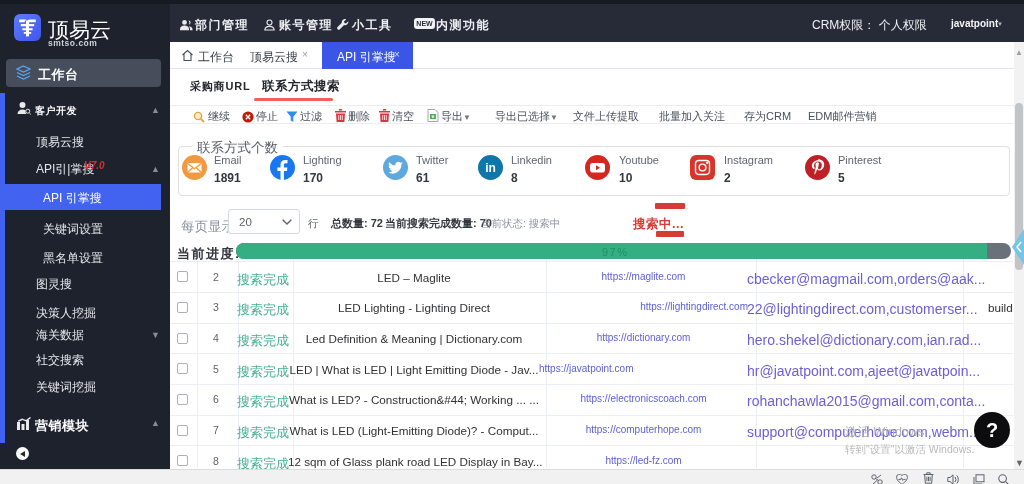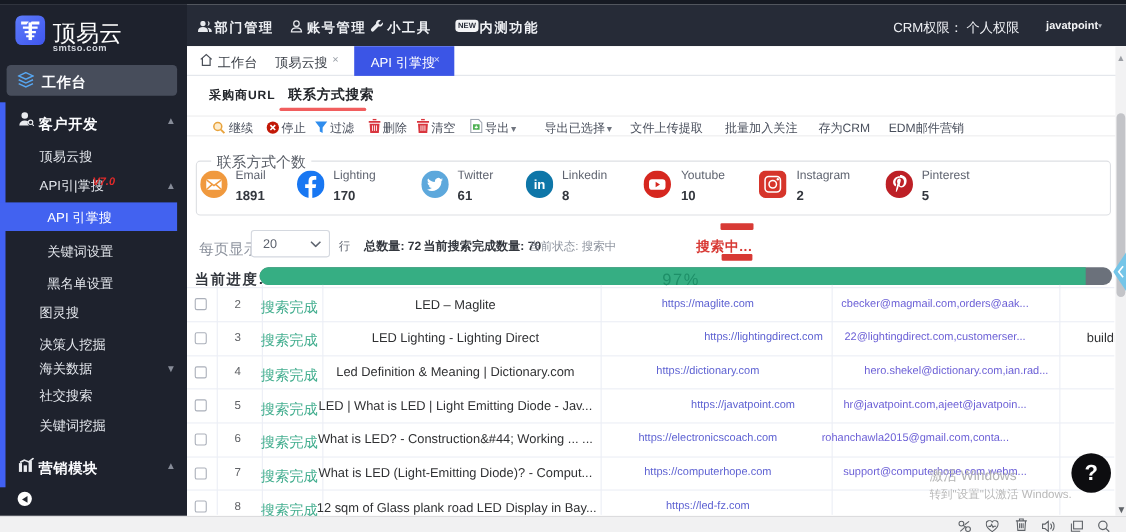--- a/index.html
+++ b/index.html
@@ -44,27 +44,27 @@
 .pgray{top:217px;font-size:10.5px;color:#8d939e;white-space:nowrap}
 .pbold{top:216px;font-size:11px;font-weight:bold;color:#33373e;white-space:nowrap}
 #sel{left:228px;top:209px;width:72px;height:25px;border:1px solid #d4d8df;border-radius:3px;background:#fff}
 #sel span{position:absolute;left:10px;top:5.5px;font-size:11.5px;color:#5c626e}
 .reddash{background:#d83a35;height:6px;border-radius:1px}
 #searching{left:633px;top:216px;font-size:12.5px;font-weight:bold;color:#d83a35;letter-spacing:0.5px}
 
 #prglabel{left:177px;top:245px;font-size:13px;font-weight:bold;color:#33373e;letter-spacing:1.5px}
 #prgtrack{left:236px;top:243px;width:775px;height:16px;border-radius:8px;background:#6b717b}
 #prgfill{left:236px;top:243px;width:751px;height:16px;border-radius:8px 0 0 8px;background:#36ae83}
-#prgtxt{left:602px;top:246px;font-size:15px;color:#1e8f68;letter-spacing:1.5px}
+#prgtxt{left:602px;top:246px;font-size:11px;color:#1e8f68;letter-spacing:1.5px}
 .vline{width:1px;background:#ebeef5;top:259px;height:209px}
 .cell{font-size:11.7px;color:#303133;white-space:nowrap}
 .cnum{color:#606266;font-size:10.5px}
 .cgreen{color:#43ae8f;font-size:13px}
 .curl{color:#5d61d2;font-size:10px}
-.cmail{color:#6b5fd6;font-size:10px}
+.cmail{color:#6b5fd6;font-size:14px}
 .cbox{width:11px;height:11px;border:1px solid #abb0ba;border-radius:2px;background:#fff}
 
 #bstrip{left:0;top:469px;width:1024px;height:15px;background:#f1f1f2;border-top:1px solid #dcdcde}
 
 #sbtrack{left:1014px;top:42px;width:10px;height:427px;background:#f2f2f3}
 #sbthumb{left:1015px;top:103px;width:8px;height:167px;background:#c3c4c8;border-radius:4px}
 
 #helpbtn{left:974px;top:412px;width:36px;height:36px;border-radius:50%;background:#0d0d10;
  color:#fff;font-size:20px;text-align:center;line-height:36px;font-weight:bold}
 .wm1{left:845px;top:424px;font-size:12.5px;color:#b3b3b3}
@@ -111,21 +111,21 @@
           <path d="M1 11L7.5 14 14 11"></path>
         </g>
       </svg></div>
 <div class="abs mitem mbold" style="left:38px;top:66px;font-size:13px;letter-spacing:0.5px">工作台</div>
 <div class="abs" id="bluebar"></div>
 <div class="abs" id="actrow"></div>
 <div class="abs" style="left:17px;top:101px"><svg width="14" height="14" viewBox="0 0 14 14">
         <path fill="#e8eaee" d="M5.5 1a3 3 0 100 6 3 3 0 000-6zM.5 13c.2-3 2.3-4.5 5-4.5 1.1 0 2.1.2 3 .7a3.4 3.4 0 00.9 3.8z"></path>
         <path fill="none" stroke="#e8eaee" d="M10.8 8.2a2 2 0 110 4 2 2 0 010-4zM12.4 12l1.4 1.4"></path>
       </svg></div>
-<div class="abs mitem mbold" style="left:35px;top:104px;font-size:13px;letter-spacing:0.5px">客户开发</div>
+<div class="abs mitem mbold" style="left:35px;top:104px;font-size:10px;letter-spacing:0.5px">客户开发</div>
 <div class="abs caret" style="left:151px;top:105px">▲</div>
 <div class="abs mitem" style="left:36px;top:134px">顶易云搜</div>
 <div class="abs mitem" style="left:36px;top:161px">API引|掌搜</div>
 <div class="abs" style="left:84px;top:160px;color:#e02a2a;font-size:10px;font-style:italic;font-weight:bold">V7.0</div>
 <div class="abs caret" style="left:151px;top:164px">▲</div>
 <div class="abs mitem" style="left:43px;top:190px;color:#fff">API 引掌搜</div>
 <div class="abs mitem" style="left:43px;top:221px">关键词设置</div>
 <div class="abs mitem" style="left:43px;top:250px">黑名单设置</div>
 <div class="abs mitem" style="left:36px;top:276px">图灵搜</div>
 <div class="abs mitem" style="left:36px;top:305px">决策人挖掘</div>
@@ -307,21 +307,21 @@
 <div class="abs cell cmail" style="left:747px;top:301px;width:206px;text-align:center">22@lightingdirect.com,customerser...</div>
 <div class="abs cell" style="left:988px;top:301px;width:25px;overflow:hidden">buildi</div>
 <div class="abs cell cnum" style="left:196px;top:332px;width:40px;text-align:center">4</div>
 <div class="abs cell cgreen" style="left:236px;top:332px;width:54px;text-align:center">搜索完成</div>
 <div class="abs cell" style="left:288px;top:332px;width:252px;text-align:center">Led Definition &amp; Meaning | Dictionary.com</div>
 <div class="abs cell curl" style="left:539px;top:332px;width:209px;text-align:center">https://dictionary.com</div>
 <div class="abs cell cmail" style="left:747px;top:332px;width:206px;text-align:right">hero.shekel@dictionary.com,ian.rad...</div>
 <div class="abs cell cnum" style="left:196px;top:363px;width:40px;text-align:center">5</div>
 <div class="abs cell cgreen" style="left:236px;top:363px;width:54px;text-align:center">搜索完成</div>
 <div class="abs cell" style="left:288px;top:363px;width:252px;text-align:center">LED | What is LED | Light Emitting Diode - Jav...</div>
-<div class="abs cell curl" style="left:571px;top:363px;width:209px;text-align:center">https://javatpoint.com</div>
+<div class="abs cell curl" style="left:539px;top:363px;width:209px;text-align:left">https://javatpoint.com</div>
 <div class="abs cell cmail" style="left:747px;top:363px;width:206px;text-align:center">hr@javatpoint.com,ajeet@javatpoin...</div>
 <div class="abs cell cnum" style="left:196px;top:393px;width:40px;text-align:center">6</div>
 <div class="abs cell cgreen" style="left:236px;top:393px;width:54px;text-align:center">搜索完成</div>
 <div class="abs cell" style="left:288px;top:393px;width:252px;text-align:center">What is LED? - Construction&amp;#44; Working ... ...</div>
 <div class="abs cell curl" style="left:539px;top:393px;width:209px;text-align:center">https://electronicscoach.com</div>
 <div class="abs cell cmail" style="left:747px;top:393px;width:206px;text-align:left">rohanchawla2015@gmail.com,conta...</div>
 <div class="abs cell cnum" style="left:196px;top:424px;width:40px;text-align:center">7</div>
 <div class="abs cell cgreen" style="left:236px;top:424px;width:54px;text-align:center">搜索完成</div>
 <div class="abs cell" style="left:288px;top:424px;width:252px;text-align:center">What is LED (Light-Emitting Diode)? - Comput...</div>
 <div class="abs cell curl" style="left:539px;top:424px;width:209px;text-align:center">https://computerhope.com</div>

